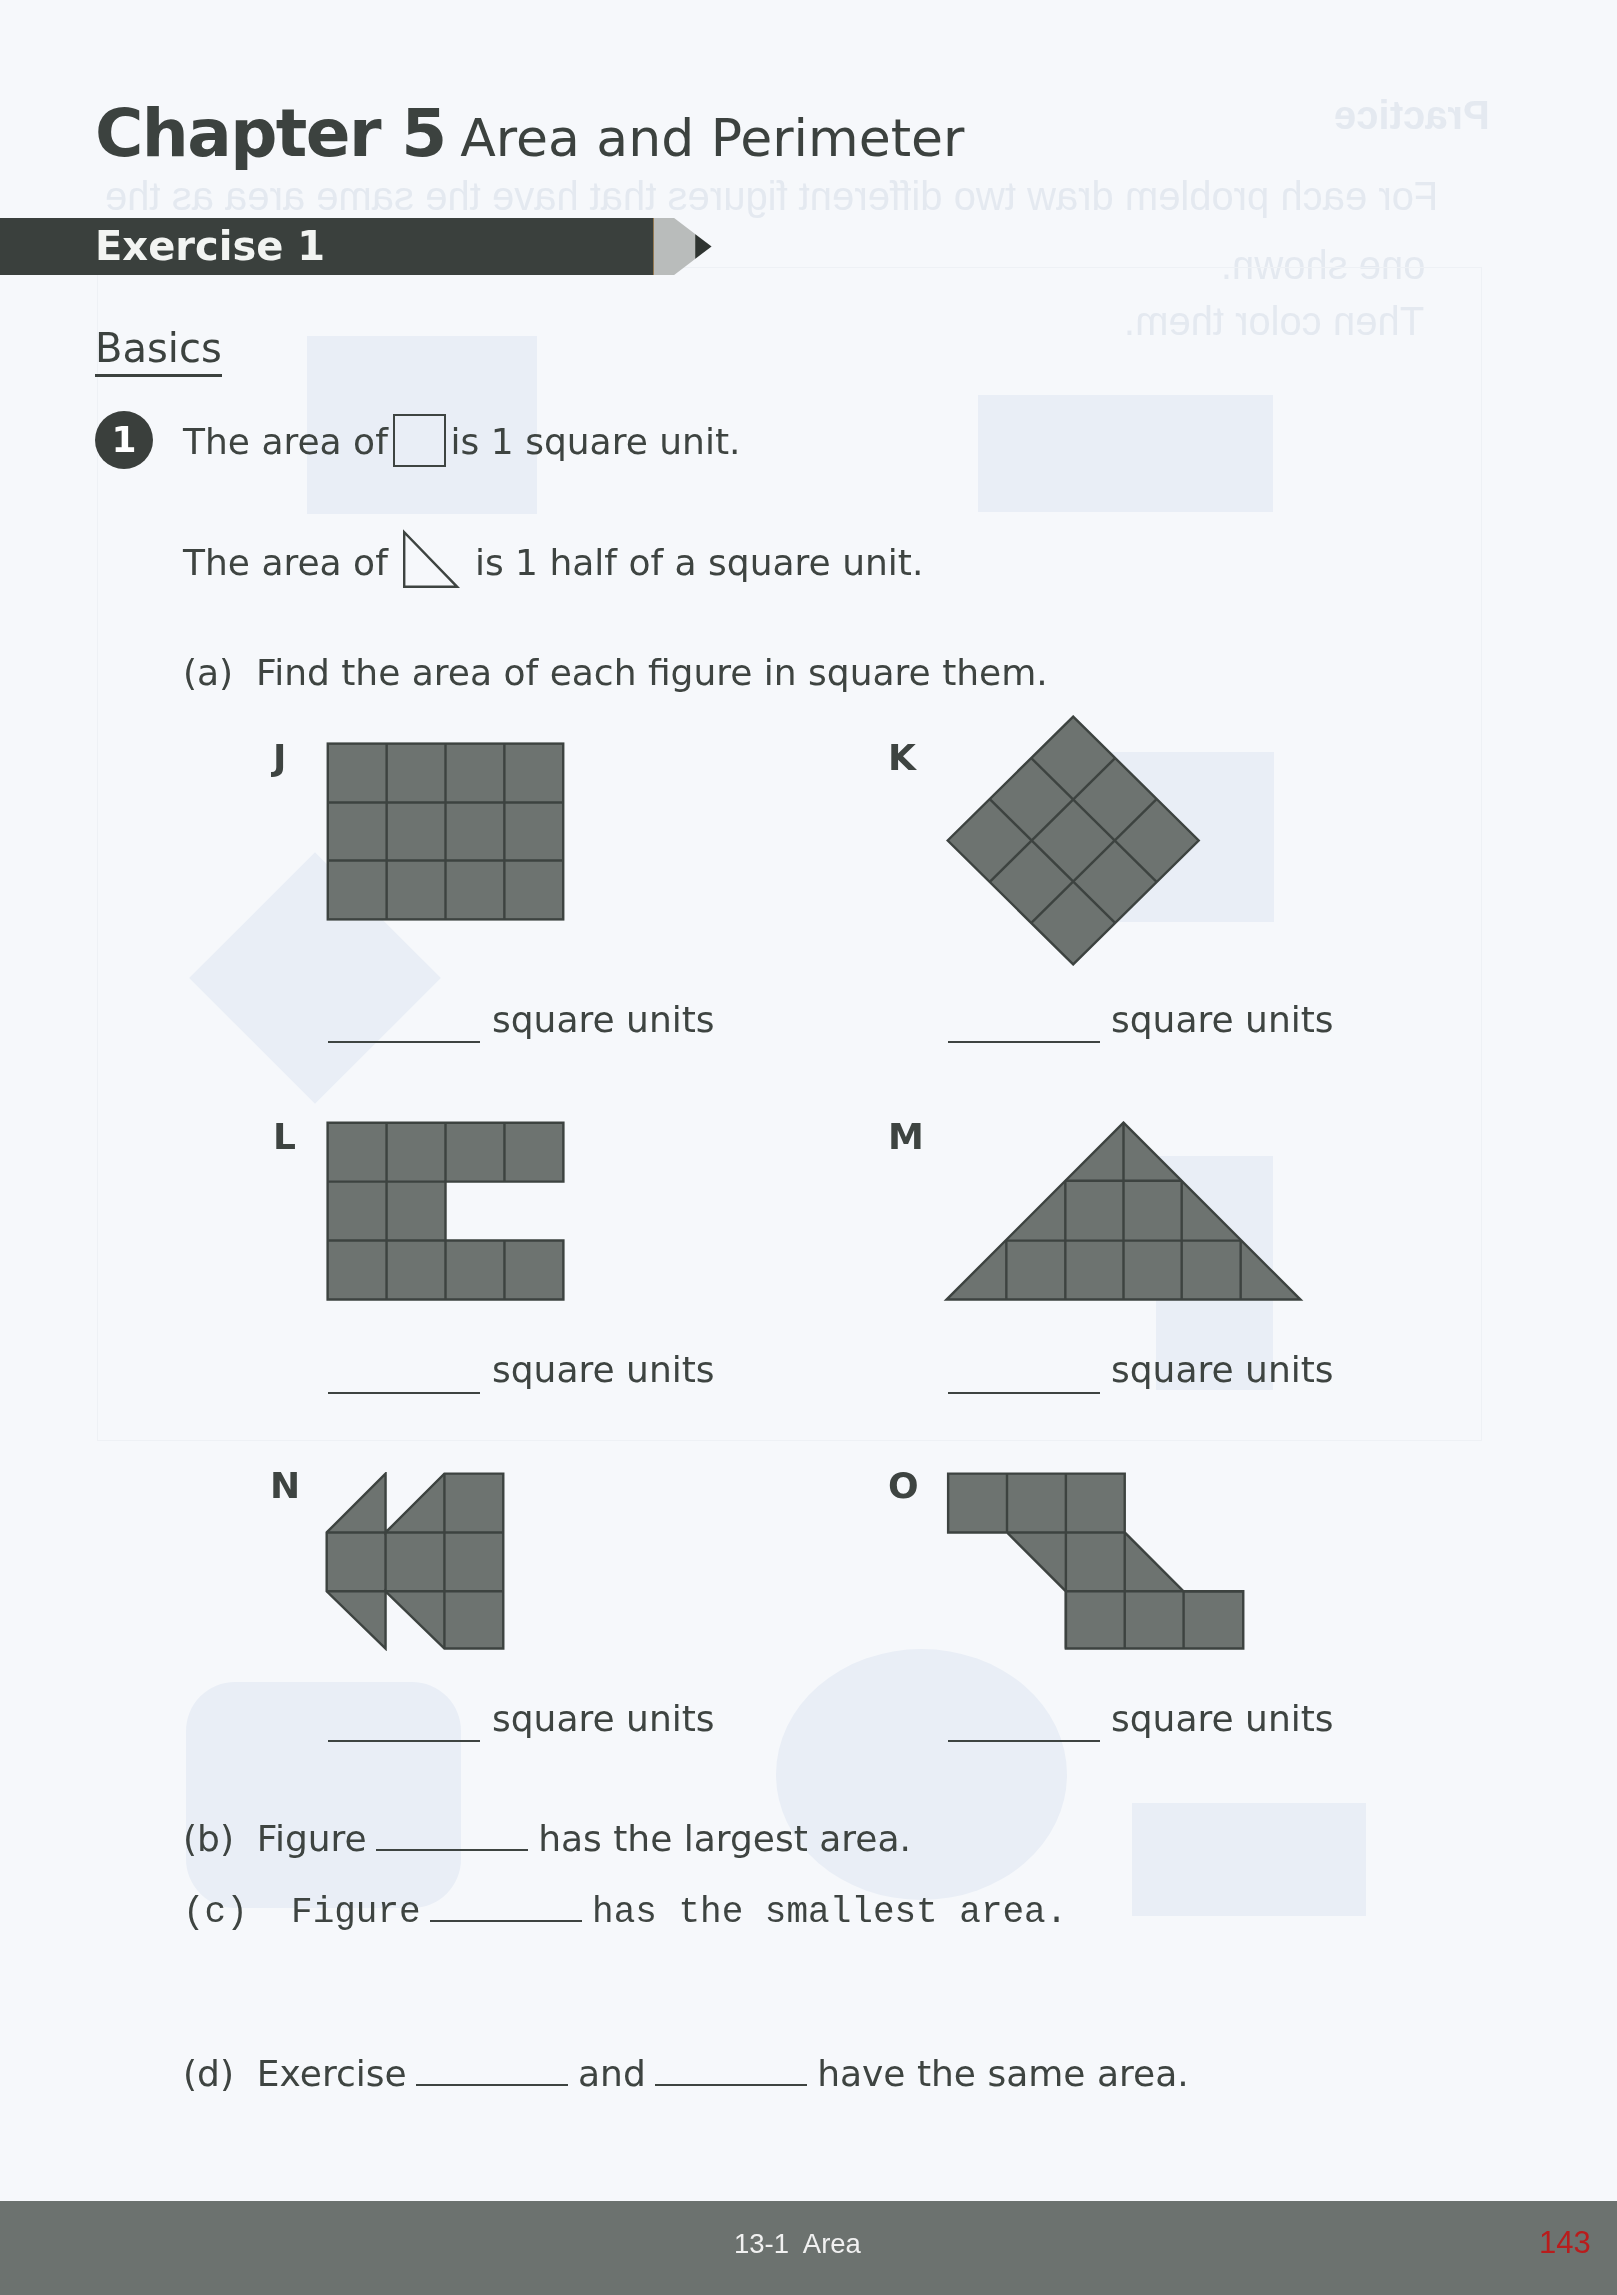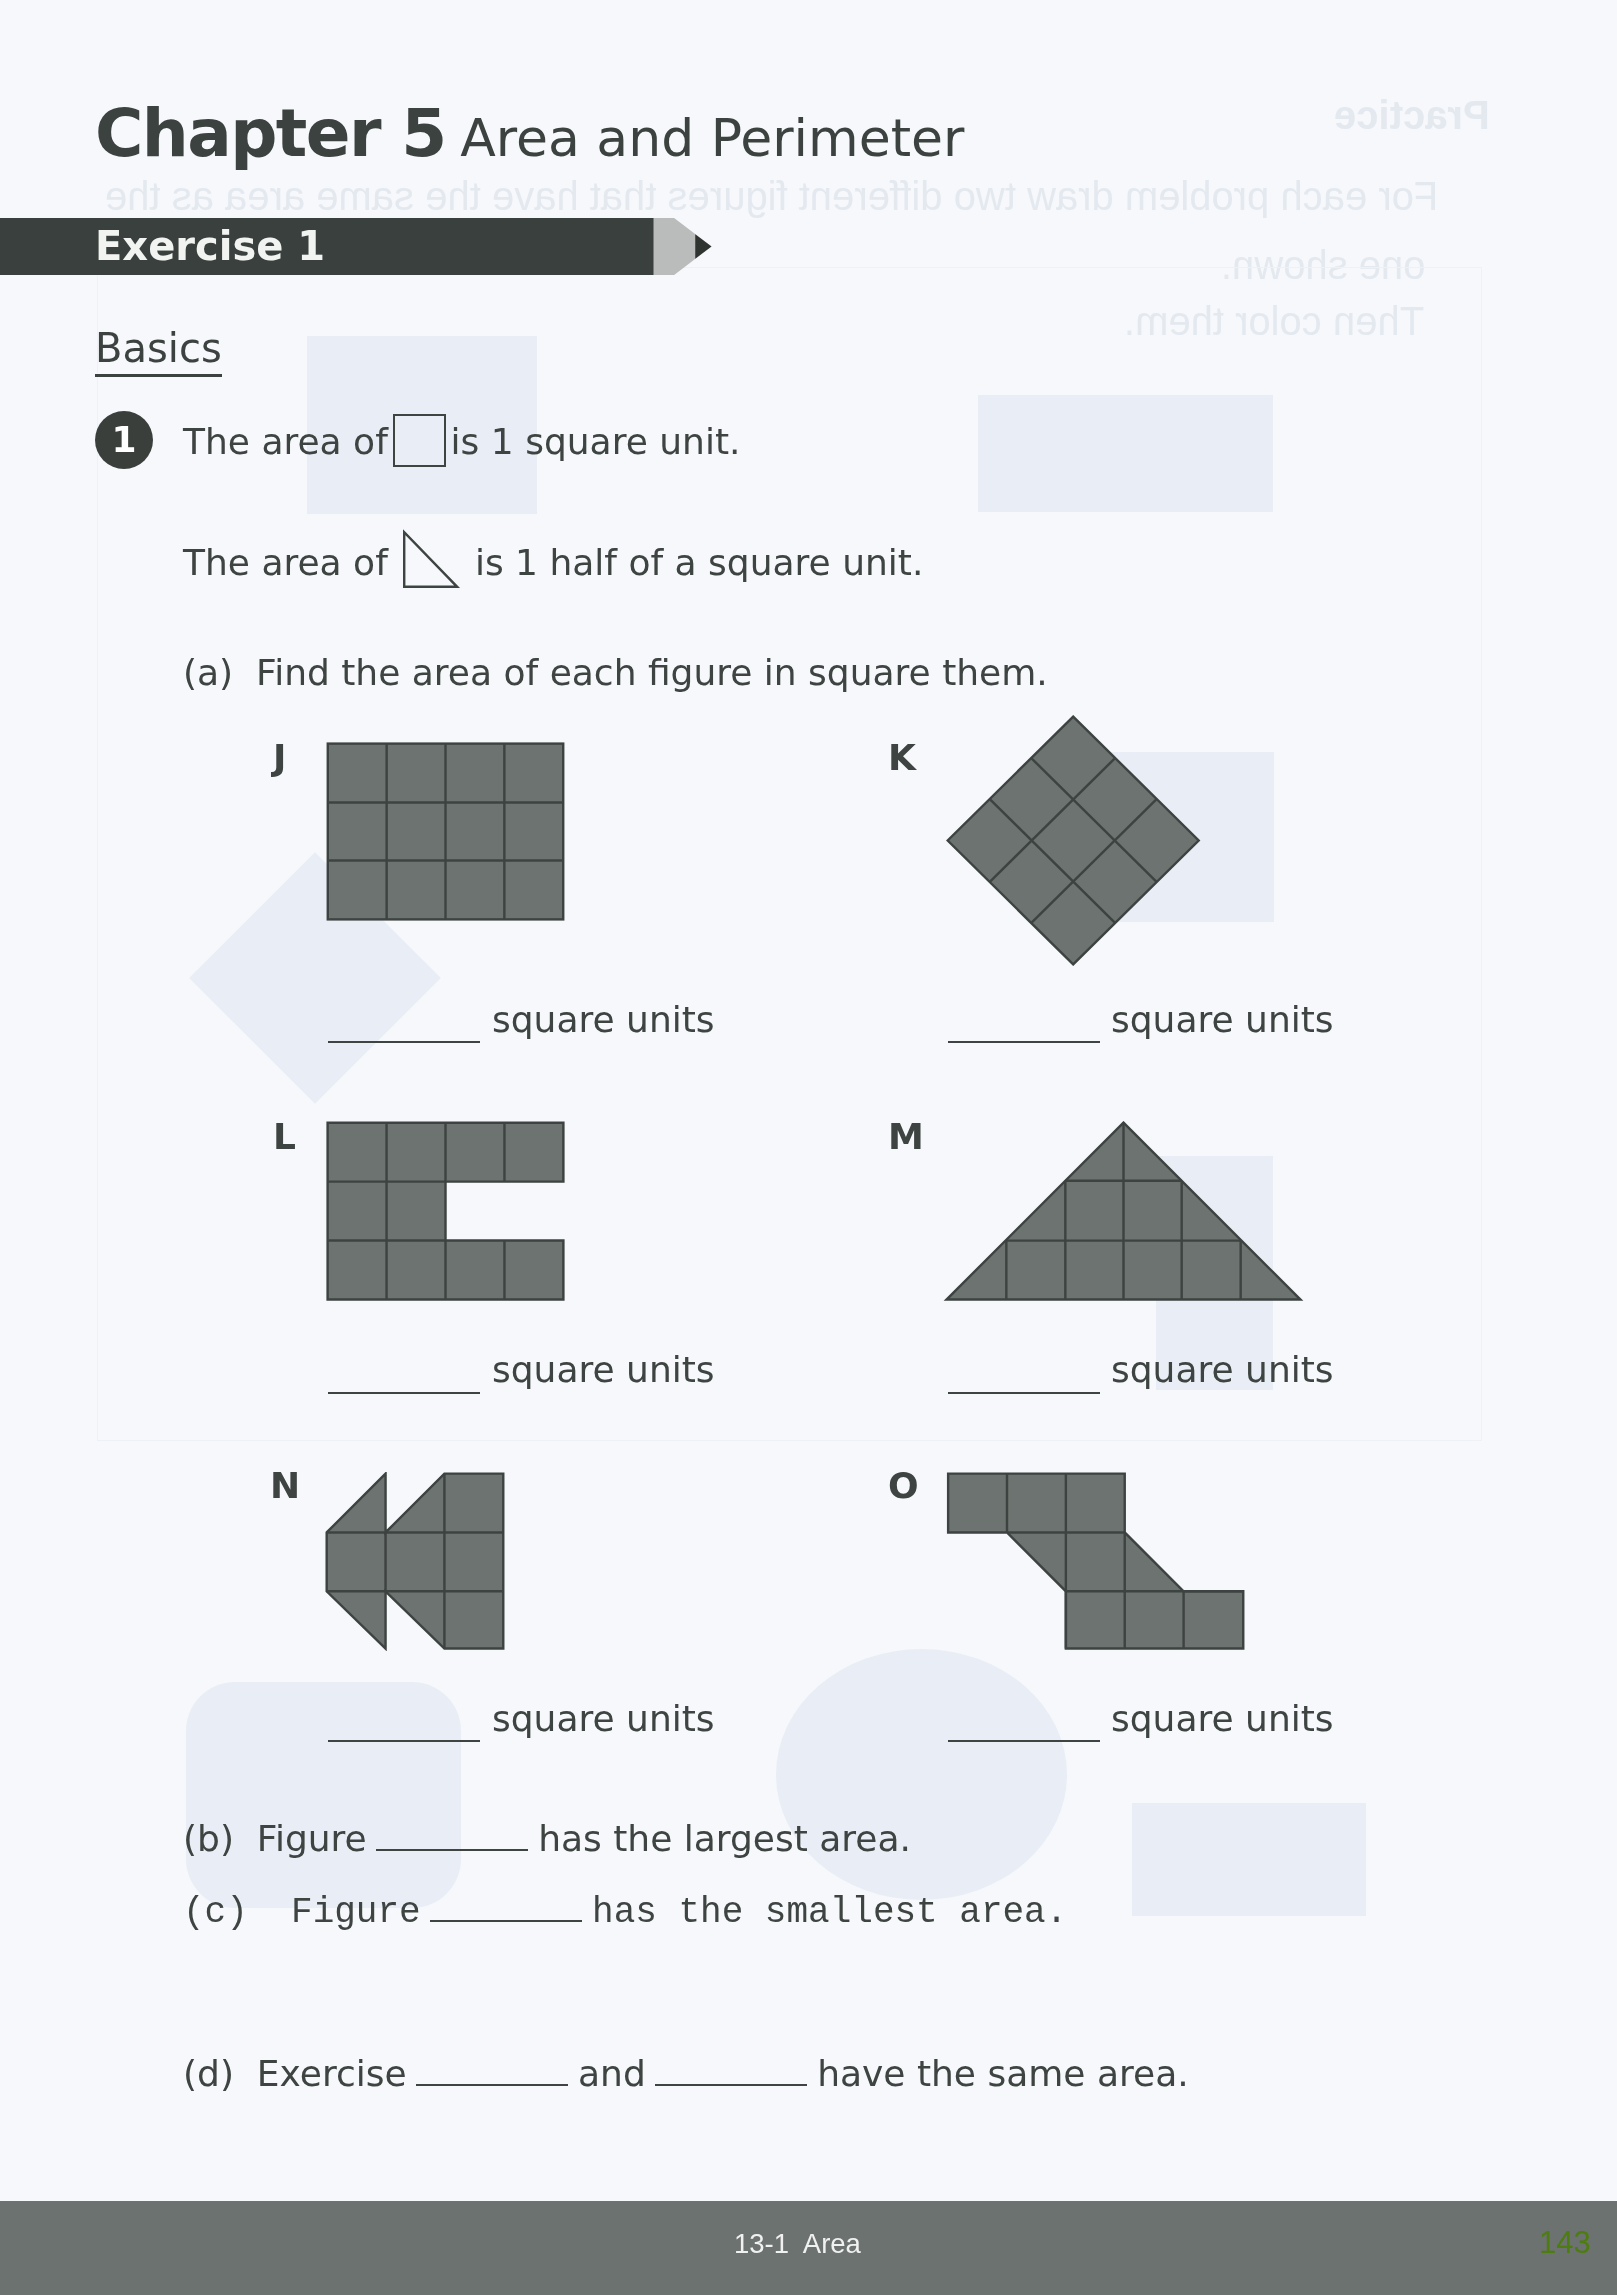--- a/index.html
+++ b/index.html
@@ -20,21 +20,21 @@
   .qnum { left:95px; top:411px; width:58px; height:58px; border-radius:50%; background:#3a3f3c;
           color:#fff; font-size:36px; font-weight:bold; text-align:center; line-height:58px; }
   .txt { position:absolute; font-size:36px; white-space:nowrap; color:#3e4441; line-height:45px; }
   .unit-sq { display:inline-block; width:53px; height:53px; border:2.4px solid #3e4441; vertical-align:middle; margin:0 4.9px; position:relative; top:-3.2px; box-sizing:border-box; }
   .fig-label { position:absolute; font-size:36px; font-weight:bold; color:#3e4441; }
   .blank { position:absolute; height:0; border-top:2.4px solid #3e4441; width:152px; }
   .sq-units { position:absolute; font-size:36px; white-space:nowrap; }
   .inline-blank { display:inline-block; width:152px; border-bottom:2.4px solid #3e4441; height:8px; margin:0 9.7px; vertical-align:baseline; }
   .footer { left:0; top:2201px; width:1617px; height:95px; background:#6c726f; }
   .footer-sec { position:absolute; left:734px; top:2228px; color:#f1f1f1; font-size:27.5px; font-family:"Liberation Sans", sans-serif; }
-  .footer-pg { position:absolute; left:1539px; top:2225px; color:#4d7c0f; font-size:31px; font-family:"Liberation Sans", sans-serif; }
+  .footer-pg { position:absolute; left:1539px; top:2225px; color:#b91c1c; font-size:31px; font-family:"Liberation Sans", sans-serif; }
   svg .shape { fill:#6d7370; stroke:#3d4340; stroke-width:3; }
   svg .grid { stroke:#3d4340; stroke-width:3; }
 </style>
 </head>
 <body>
 
 <div class="ghost" style="left:1334px;top:93px;font-weight:bold;">Practice</div>
 <div class="ghost" style="left:105px;top:174px;">For each problem draw two different figures that have the same area as the</div>
 <div class="ghost" style="left:1221px;top:243px;">one shown.</div>
 <div class="ghost" style="left:1124px;top:299px;">Then color them.</div>

